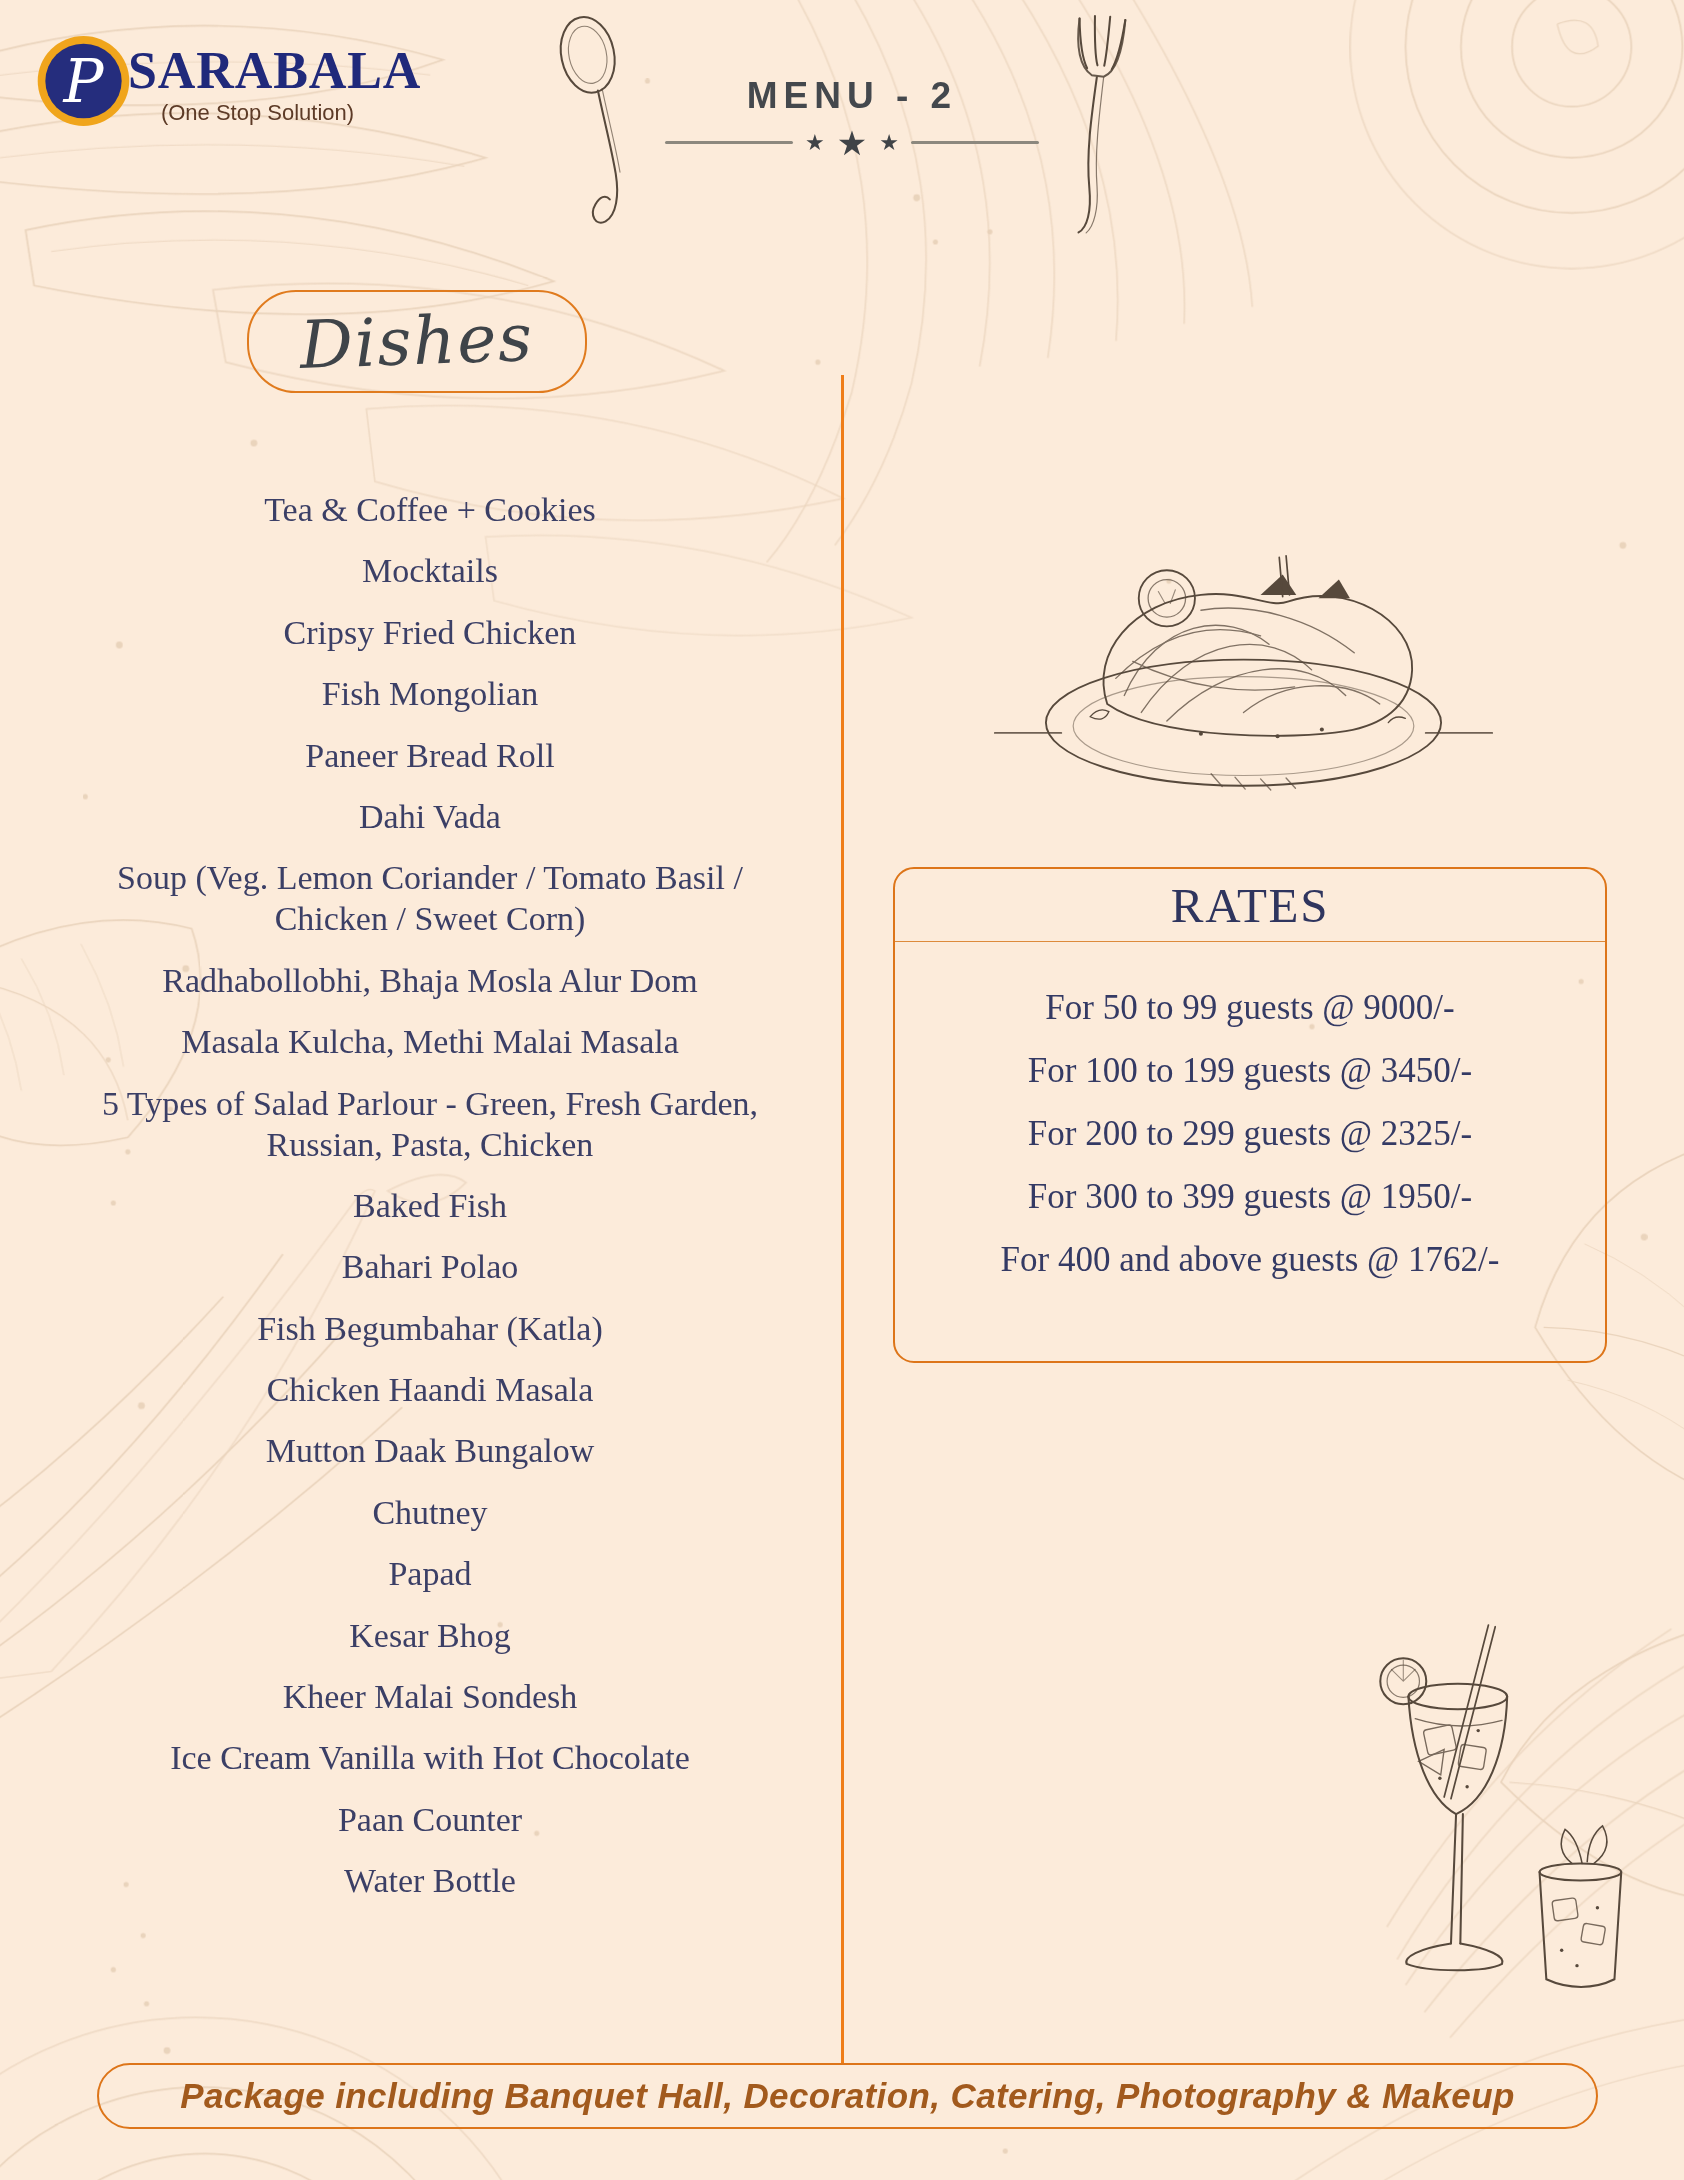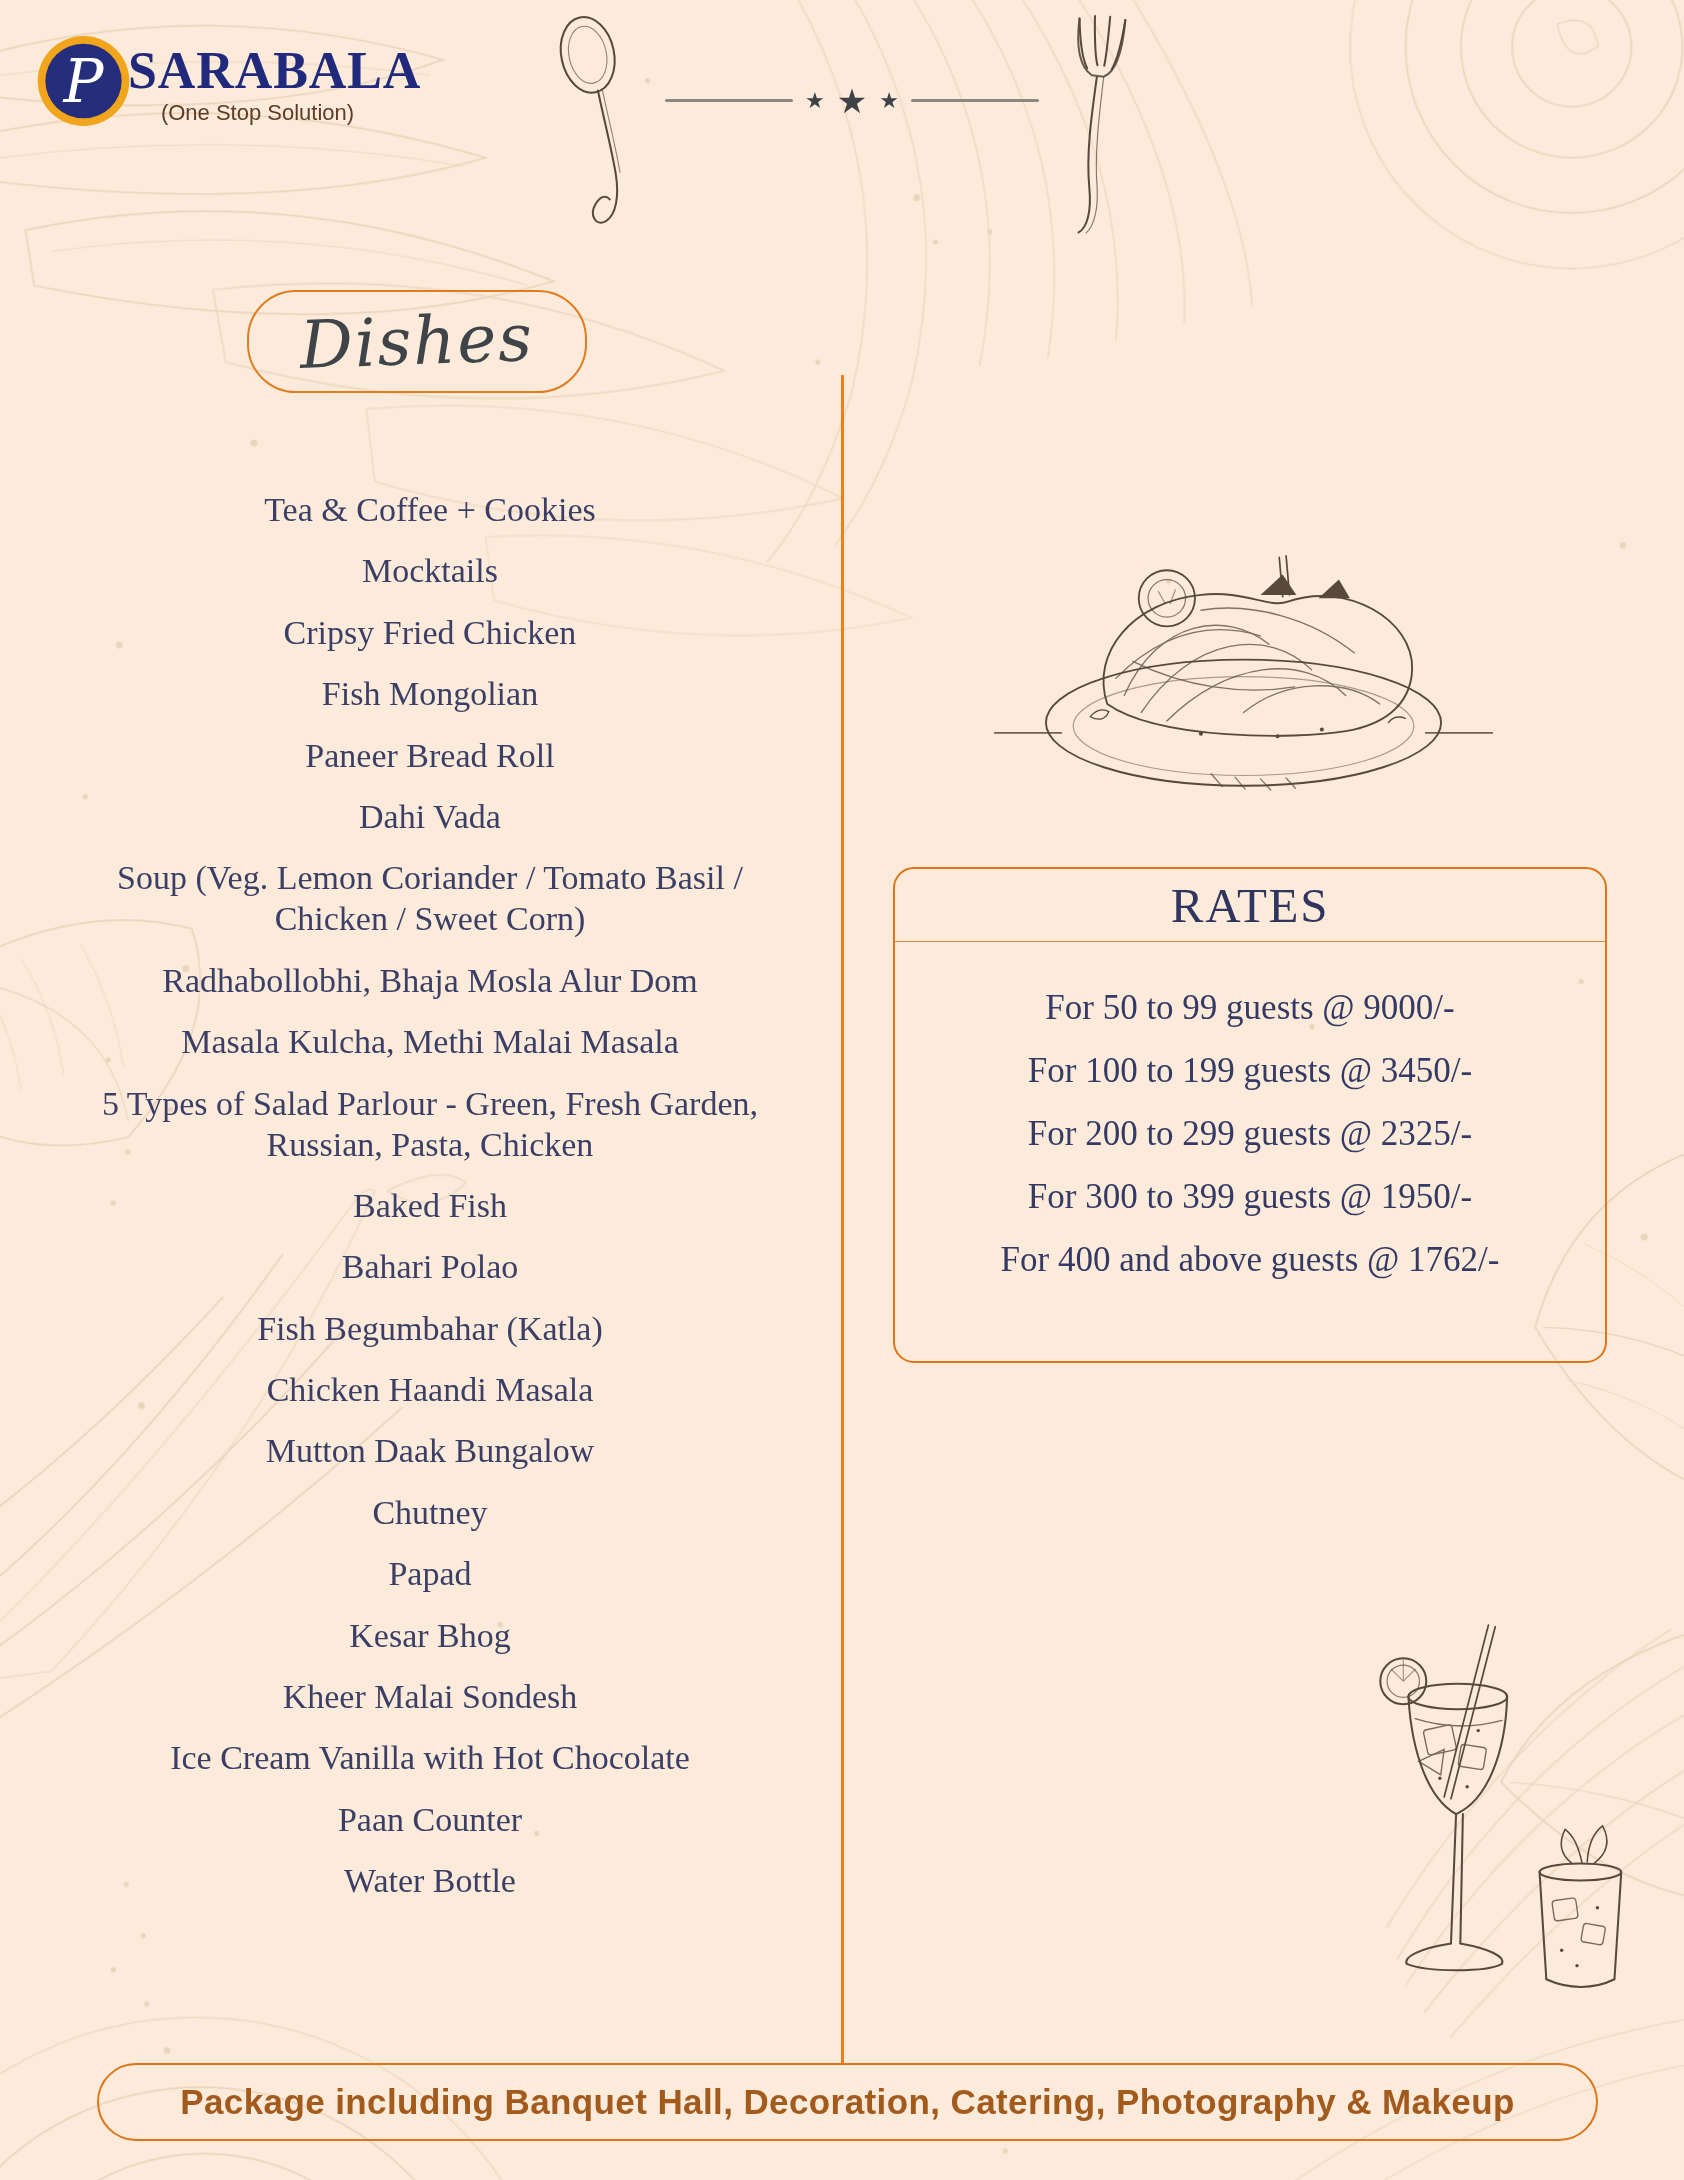--- a/index.html
+++ b/index.html
@@ -41,23 +41,23 @@
   
   .rates-box{left:893px;top:867px;width:714px;height:496px;border:2.6px solid #dd7519;
              border-radius:21px;box-sizing:border-box;}
   .rates-header{height:72px;border-bottom:1.7px solid #dd8a3a;display:flex;
                 align-items:center;justify-content:center;}
   .rates-title{font-size:49px;color:#2f355e;letter-spacing:1.7px;font-weight:500;}
   .rates-body{padding-top:34px;text-align:center;}
   .rate-line{font-size:35px;color:#343a64;line-height:63px;}
 
   
-  .banner{left:97px;top:2063px;width:1501px;height:78px;border:2.6px solid #dd7519;
+  .banner{left:97px;top:2063px;width:1501px;height:66px;border:2.6px solid #dd7519;
           border-radius:41px;display:flex;align-items:center;justify-content:center;
-          box-sizing:border-box;z-index:3;}
+          box-sizing:border-box;z-index:3;font-style:italic;}
   .banner-text{font-family:"Liberation Sans","DejaVu Sans",sans-serif;font-size:35px;
                font-weight:600;color:#a25a1d;letter-spacing:0.4px;}
 
   .sketch{position:absolute;z-index:2;}
 </style>
 </head>
 <body>
 
 <div class="page">
 
@@ -168,20 +168,21 @@
   <svg class="sketch" style="left:552px;top:12px" width="85" height="220" viewBox="0 0 100 258">
     <g stroke="#57493c" fill="none" stroke-width="2.4" stroke-linecap="round">
       <ellipse cx="42" cy="50" rx="31" ry="45" transform="rotate(-12 42 50)"></ellipse>
       <ellipse cx="42" cy="50" rx="22" ry="34" transform="rotate(-12 42 50)" stroke-width="1.3" opacity=".65"></ellipse>
       <path d="M54,92 C62,130 70,160 75,190 C79,215 76,238 63,246 C51,252 44,238 51,226 C56,217 63,214 68,220"></path>
       <path d="M59,90 C67,128 75,158 80,188" stroke-width="1.3" opacity=".65"></path>
     </g>
   </svg>
 
   <div class="layer menu-center">
+    <div class="menu-label">MENU - 2</div>
     <div class="star-row">
       <div class="hline"></div>
       <span class="star star-small">★</span>
       <span class="star star-big">★</span>
       <span class="star star-small">★</span>
       <div class="hline"></div>
     </div>
   </div>
 
   <svg class="sketch" style="left:1062px;top:13.6px" width="78" height="227" viewBox="0 0 92 266">

